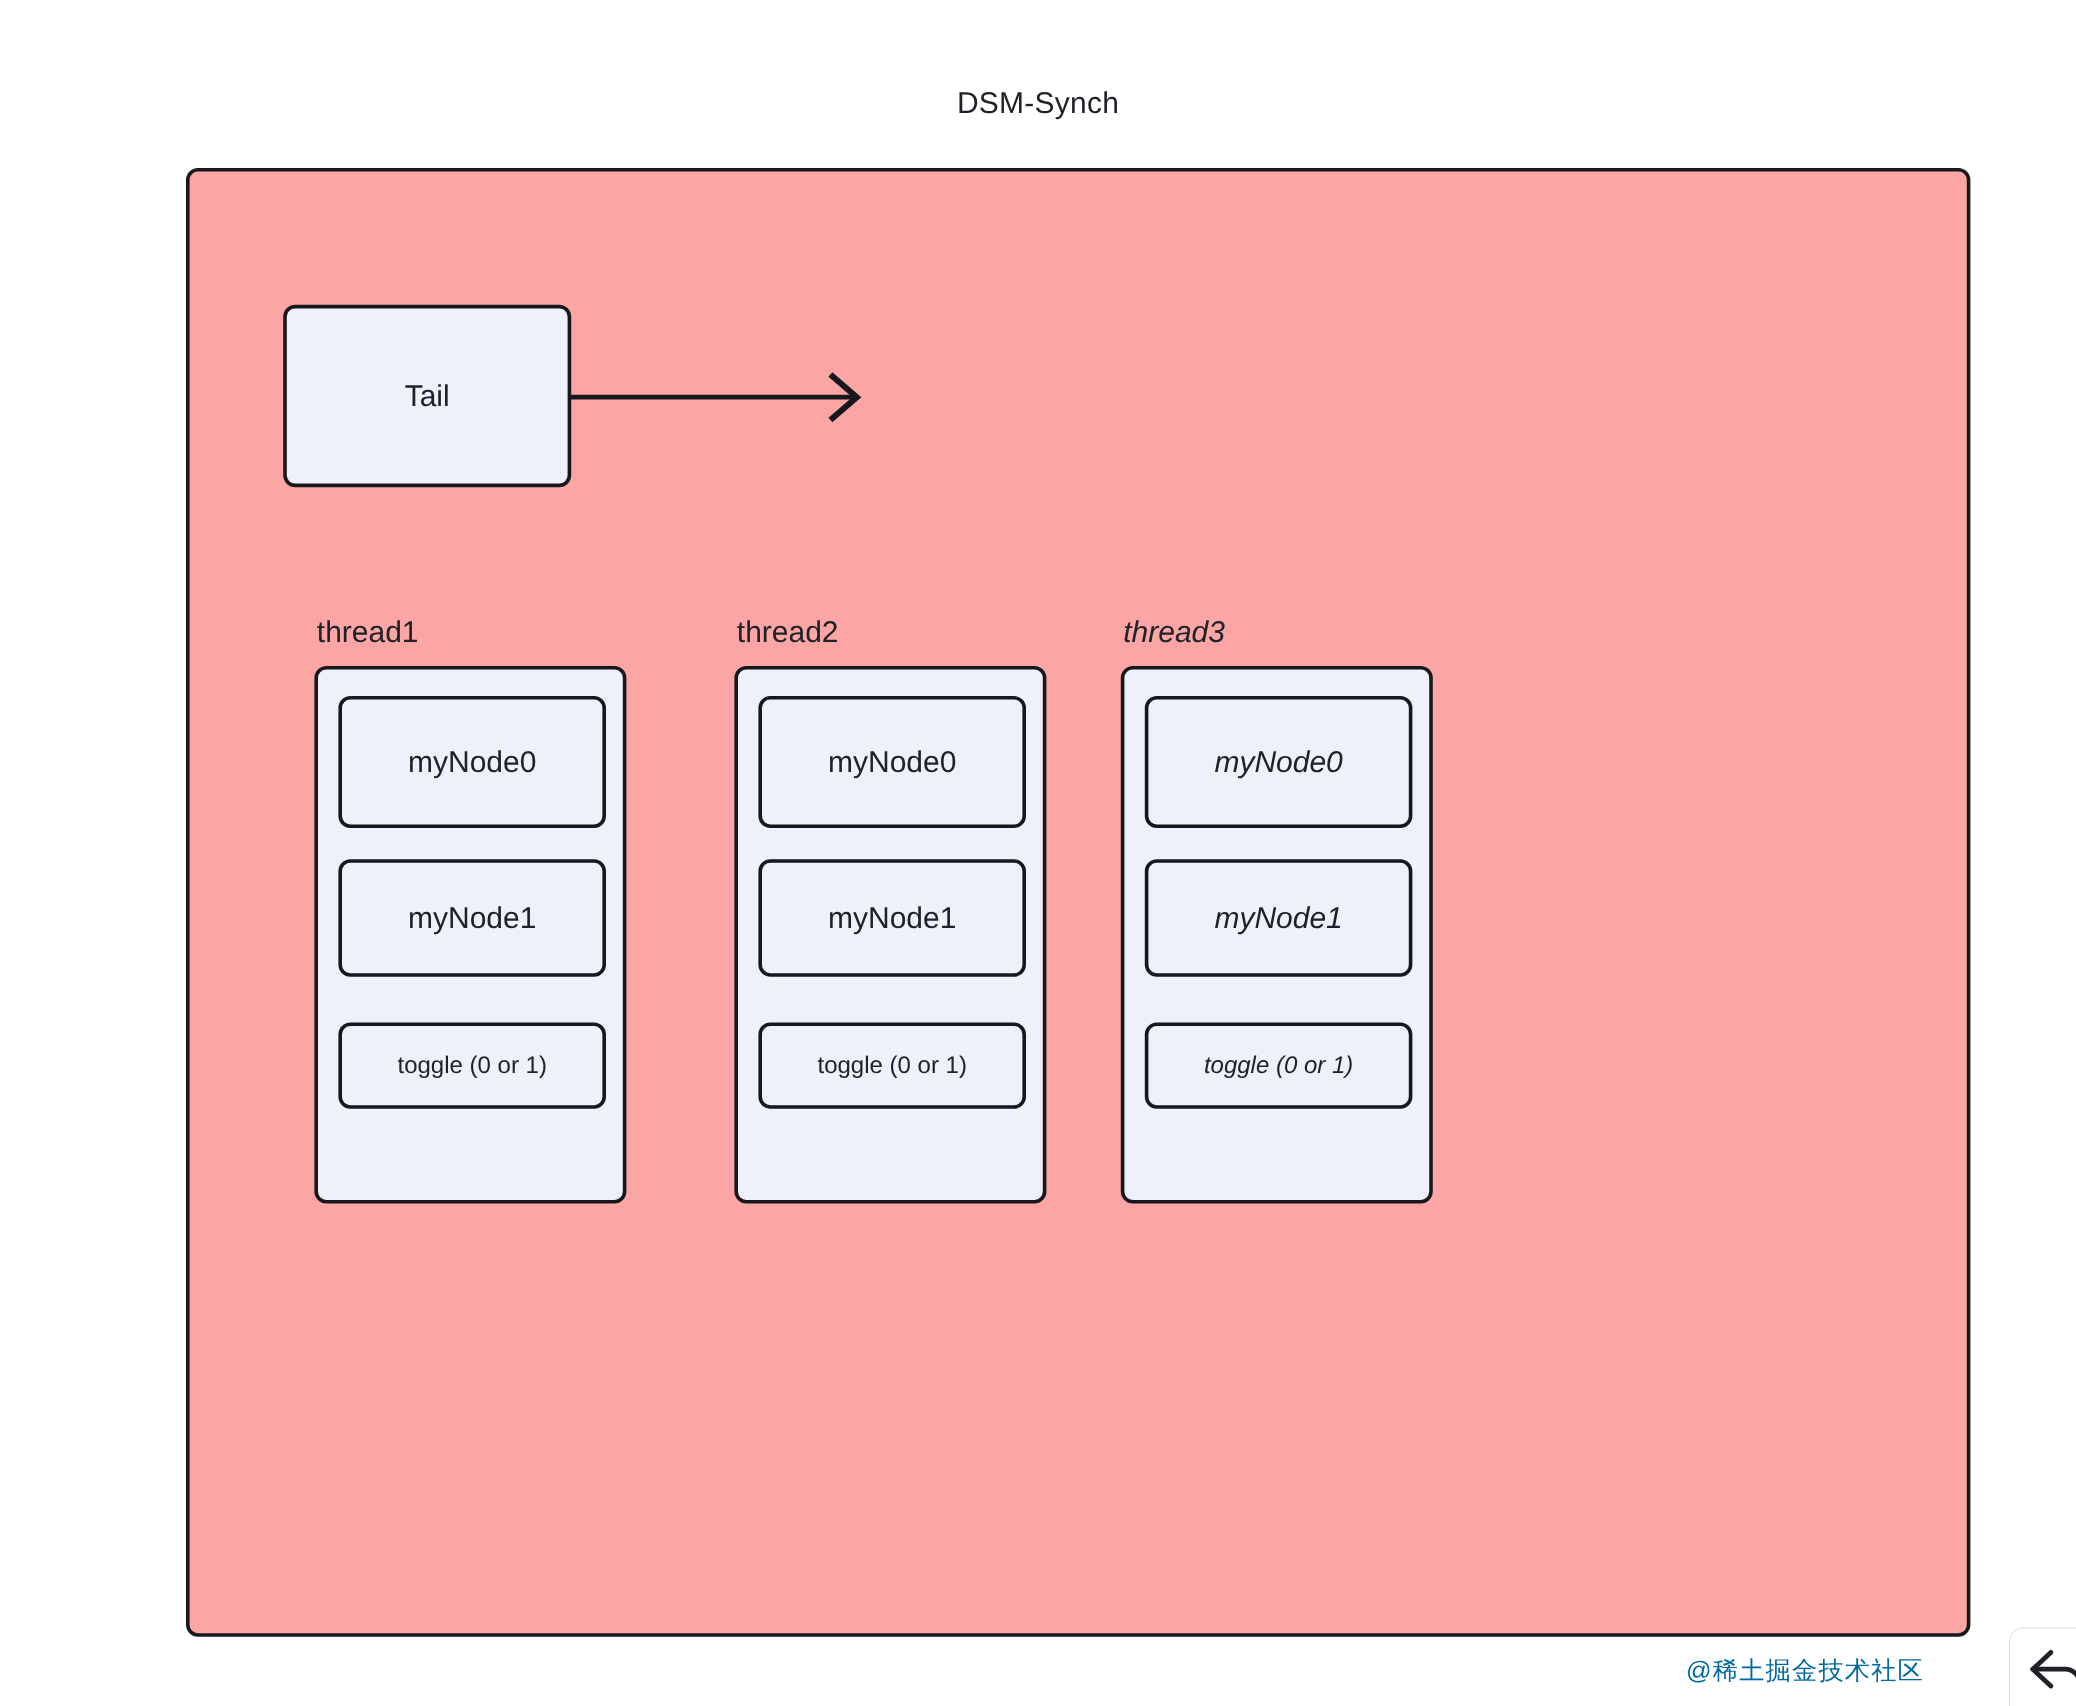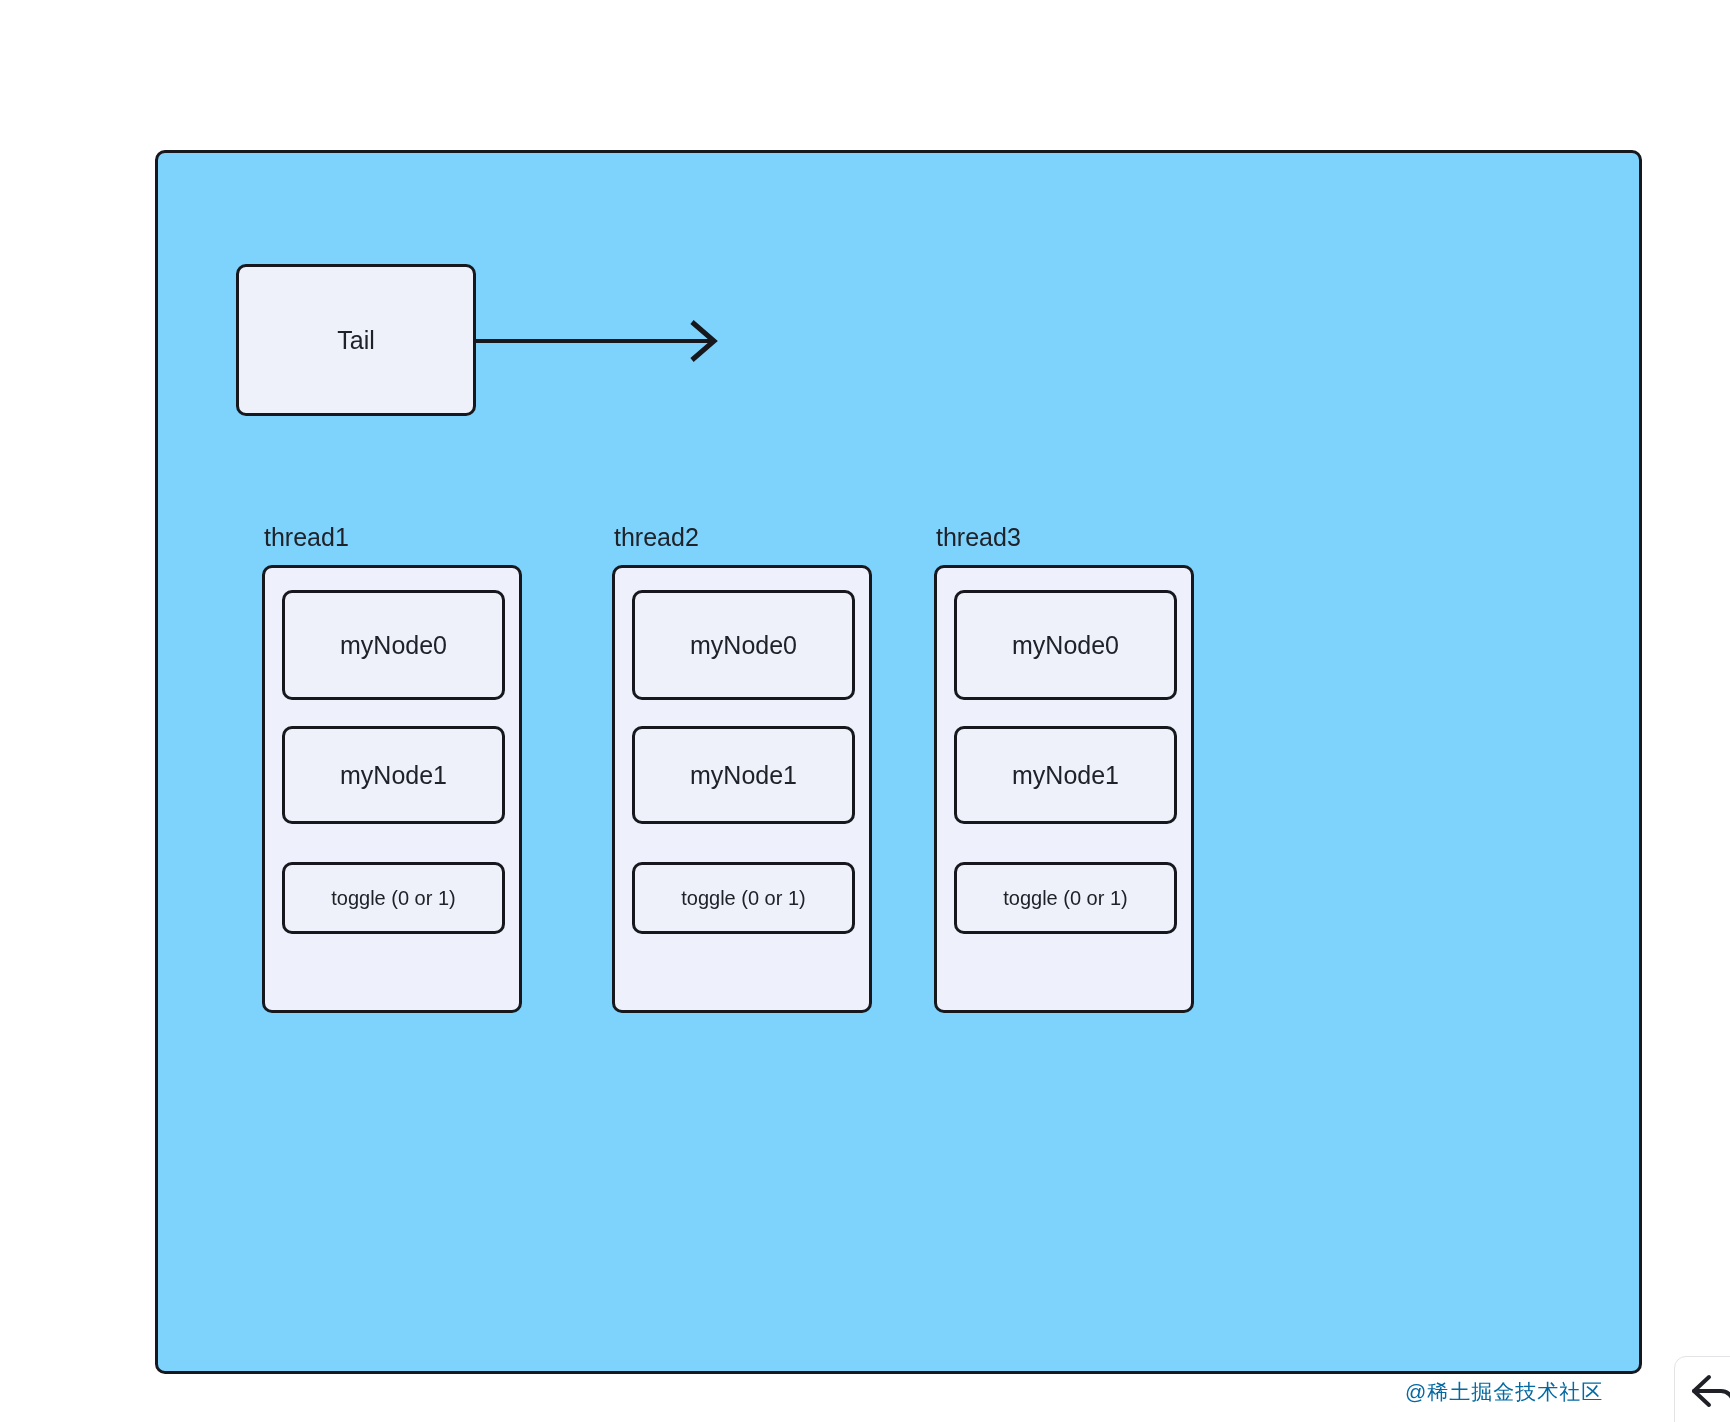--- a/index.html
+++ b/index.html
@@ -32,25 +32,25 @@
     text-align: center;
     font-size: 25px;
     color: #1f2127;
     letter-spacing: 0.2px;
   }
 
   
   .outer-frame {
     position: absolute;
     left: 155px;
-    top: 150px;
+    top: 140px;
     width: 1487px;
     height: 1224px;
     box-sizing: border-box;
-    background: #7dd3fc;
+    background: #fca5a5;
     border: 3px solid #16181d;
     border-radius: 10px;
   }
 
   
   .node-box {
     position: absolute;
     box-sizing: border-box;
     background: #eef1f9;
     border: 3px solid #16181d;
@@ -89,21 +89,21 @@
 
   
   .thread-col {
     position: absolute;
     top: 412px;
     width: 260px;
     height: 448px;
   }
   .thread-col.c0 { left: 104px; border-radius: 25px; }
   .thread-col.c1 { left: 414px; margin-left: 40px; }
-  .thread-col.c2 { left: 776px; }
+  .thread-col.c2 { left: 776px; font-style: italic; }
 
   .thread-label {
     position: absolute;
     left: 2px;
     top: -42px;
     font-size: 25px;
     color: #20222a;
     white-space: nowrap;
   }
 
@@ -163,20 +163,21 @@
     color: #0369a1;
     letter-spacing: 1px;
     white-space: nowrap;
   }
 </style>
 </head>
 <body>
 
 <div id="canvas">
 
+  <div class="diagram-title">DSM-Synch</div>
 
   <div class="outer-frame">
 
     <div class="node-box tail-box">
       <span>Tail</span>
     </div>
 
     <div class="tail-arrow">
       <svg width="250" height="56" viewBox="0 0 250 56" xmlns="http://www.w3.org/2000/svg">
         <line x1="0" y1="28" x2="238" y2="28" stroke="#16181d" stroke-width="4"></line>

